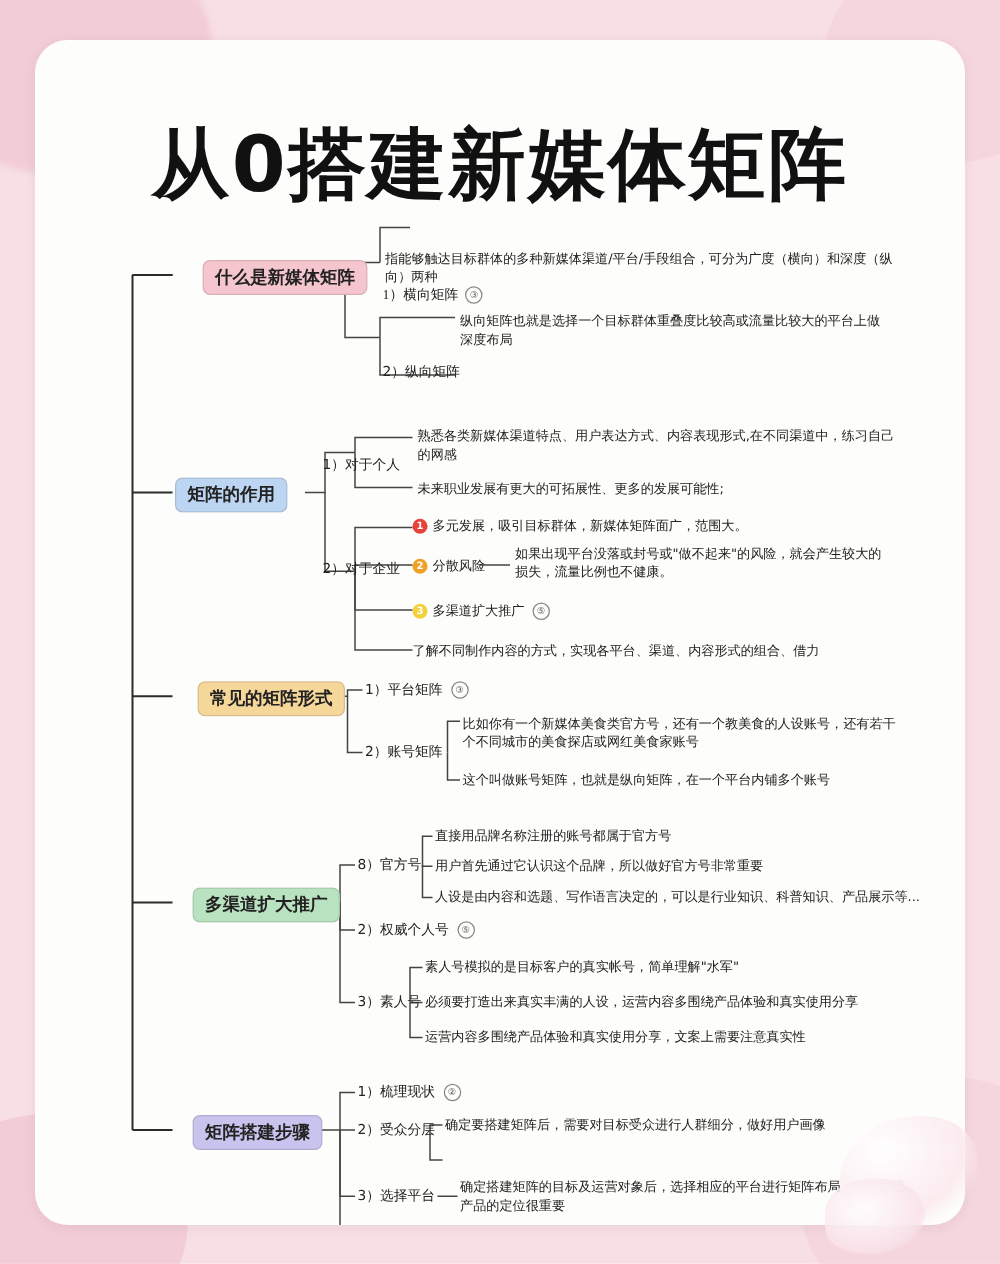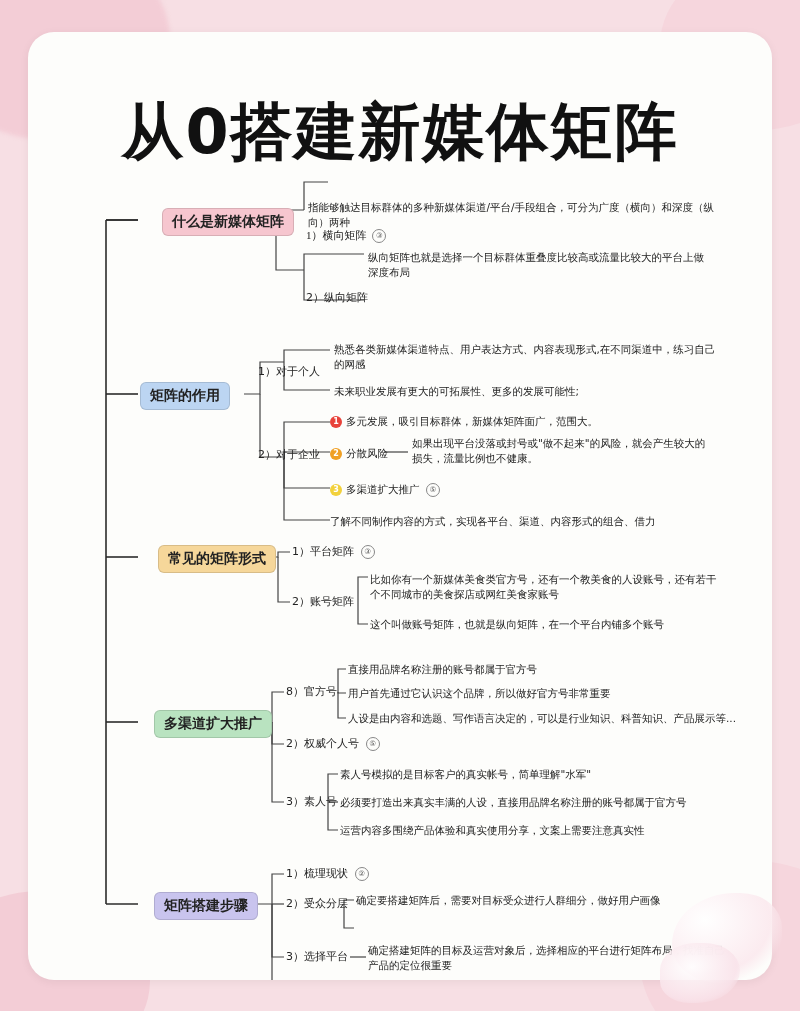--- a/index.html
+++ b/index.html
@@ -195,21 +195,21 @@
 
   <div class="sub" style="left:258px;top:704px;">
     <span>2）权威个人号</span>
     <span class="badge">⑤</span>
   </div>
 
   <div class="sub" style="left:258px;top:762px;">3）素人号</div>
 
   <div class="leaf" style="left:312px;top:735px;width:390px;">素人号模拟的是目标客户的真实帐号，简单理解"水军"</div>
 
-  <div class="leaf" style="left:312px;top:763px;width:400px;">必须要打造出来真实丰满的人设，直接用品牌名称注册的账号都属于官方号</div>
+  <div class="leaf" style="left:312px;top:763px;width:400px;">必须要打造出来真实丰满的人设，运营内容多围绕产品体验和真实使用分享</div>
 
   <div class="leaf" style="left:312px;top:791px;width:400px;">运营内容多围绕产品体验和真实使用分享，文案上需要注意真实性</div>
 
   <div class="node" style="left:126px;top:860px;background:#c9c4ee;">矩阵搭建步骤</div>
 
   <div class="sub" style="left:258px;top:834px;">
     <span>1）梳理现状</span>
     <span class="badge">②</span>
   </div>
 

